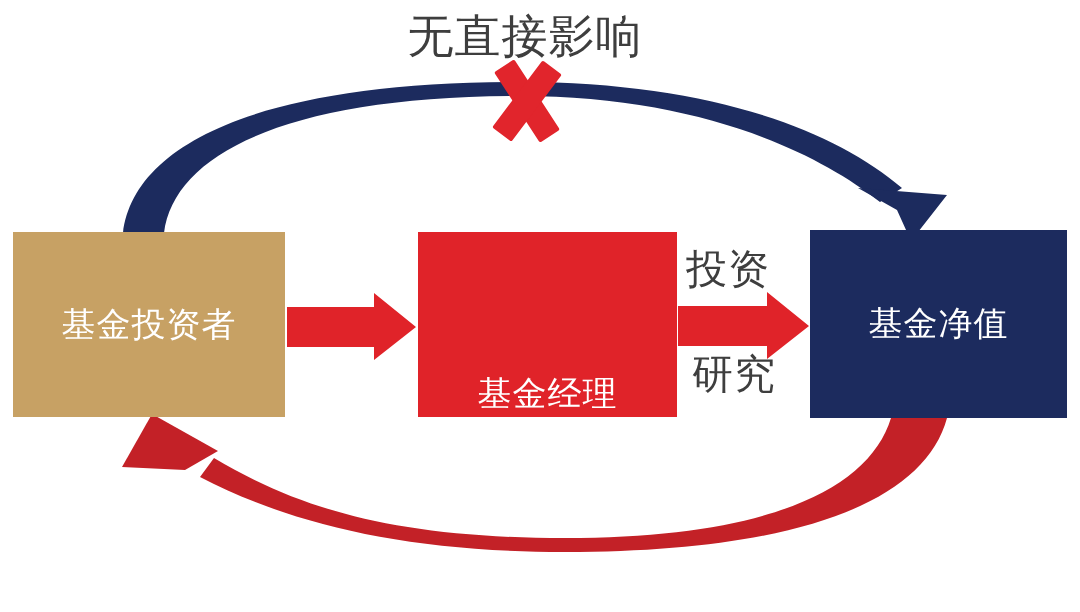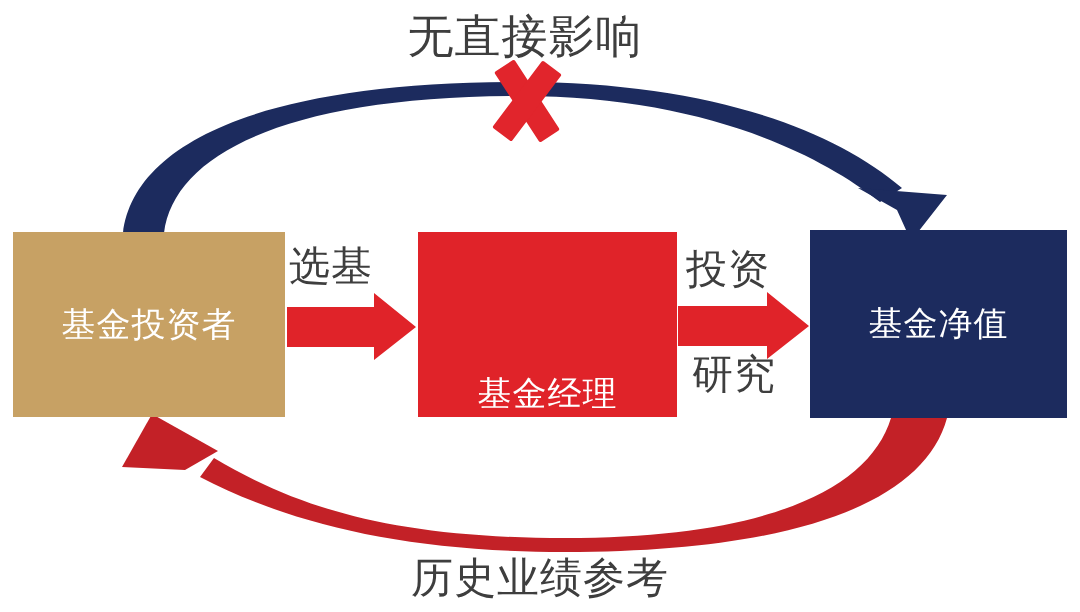--- a/index.html
+++ b/index.html
@@ -65,27 +65,25 @@
     <path d="M 891 418 C 869 490 766 538 565 538 C 393 538 298 508 214 458 L 200 477 C 290 524 406 552 565 552 C 784 552 923 507 947 418 Z" fill="#C32127"></path>
     <polygon points="152,414 122,467 185,470 218,451" fill="#C32127"></polygon>
 
     <polygon points="287,307 374,307 374,293 416,327 374,360 374,347 287,347" fill="#E02329"></polygon>
 
     <polygon points="678,306 767,306 767,292 809,326 767,359 767,346 678,346" fill="#E02329"></polygon>
   </svg>
 
   <div class="lbl lbl-top">无直接影响</div>
 
-  <div class="lbl lbl-select">选基</div>
 
   <div class="lbl lbl-invest">投资</div>
 
   <div class="lbl lbl-research">研究</div>
 
-  <div class="lbl lbl-bottom">历史业绩参考</div>
 
   <div class="node node-investor" style="background: rgb(199, 161, 100);">
     <span>基金投资者</span>
   </div>
 
   <div class="node node-manager" style="background: rgb(224, 35, 41); align-items: flex-end;">
     <span>基金经理</span>
   </div>
 
   <div class="node node-nav" style="background: rgb(28, 43, 94);">

